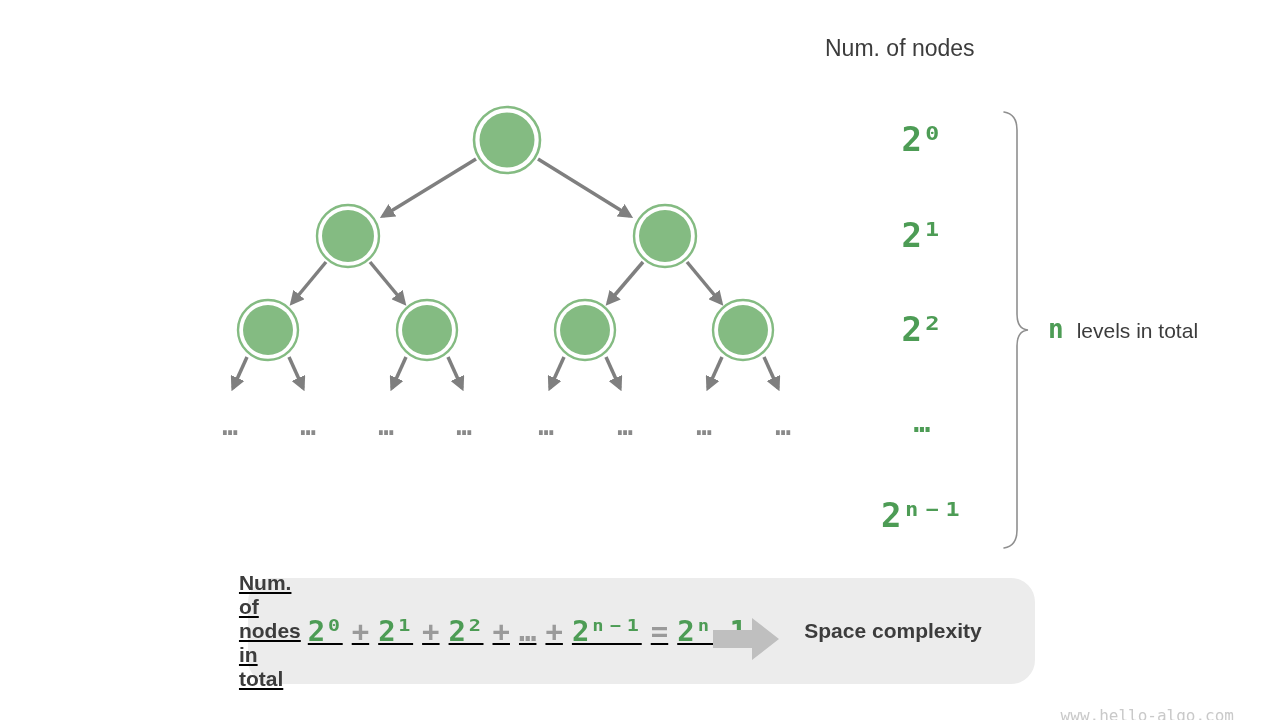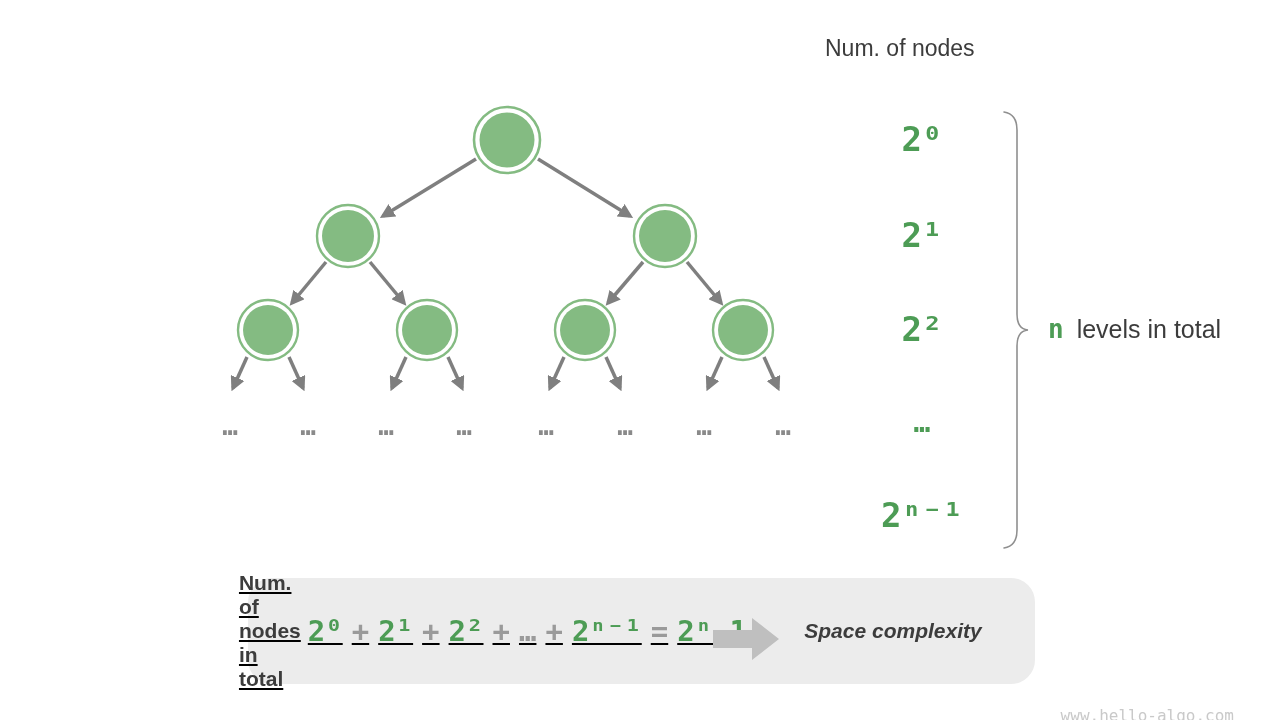--- a/index.html
+++ b/index.html
@@ -39,40 +39,40 @@
     font-size:26px;line-height:28px;color:#8a8a8a;
   }
 
   .brace-caption{
     position:absolute;left:1048px;top:314px;display:flex;align-items:baseline;gap:13px;
   }
   .brace-caption .n{
     font-family:"DejaVu Sans Mono",monospace;font-weight:bold;
     font-size:26px;color:var(--label-green);
   }
-  .brace-caption .rest{font-size:25px;color:var(--text-dark);}
+  .brace-caption .rest{font-size:21px;color:var(--text-dark);}
 
   .summary-box{
     position:absolute;left:248px;top:578px;width:787px;height:106px;
     background:var(--box-bg);border-radius:24px;
   }
   .box-left{
     position:absolute;left:10px;top:0;width:470px;height:100%;
     display:flex;flex-direction:row;justify-content:center;align-items:center;gap:7px;text-decoration:underline;
   }
   .box-title{font-size:21px;font-weight:bold;color:var(--text-dark);}
   .formula-row{display:flex;align-items:baseline;gap:9px;
     font-family:"DejaVu Sans Mono",monospace;font-weight:bold;font-size:29px;line-height:30px;}
   .tok.green{color:var(--label-green);}
   .tok.gray{color:var(--op-gray);}
   .block-arrow-wrap{position:absolute;left:465px;top:40px;width:66px;height:42px;}
   .block-arrow-shape{fill:var(--block-arrow);}
   .box-right{
     position:absolute;left:515px;top:0;width:260px;height:100%;
-    display:flex;flex-direction:column;justify-content:center;align-items:center;gap:6px;font-style:italic;
+    display:flex;flex-direction:column;justify-content:center;align-items:center;gap:6px;
   }
   .complexity-row{display:flex;align-items:baseline;gap:16px;color:var(--red);}
   .complexity-word{font-size:23px;font-weight:bold;}
   .complexity-notation{font-family:"DejaVu Sans Mono",monospace;font-weight:bold;font-size:26px;}
 
   .watermark{
     position:absolute;right:46px;top:706px;
     font-family:"DejaVu Sans Mono",monospace;font-size:16px;color:var(--watermark-gray);
   }
 </style>

